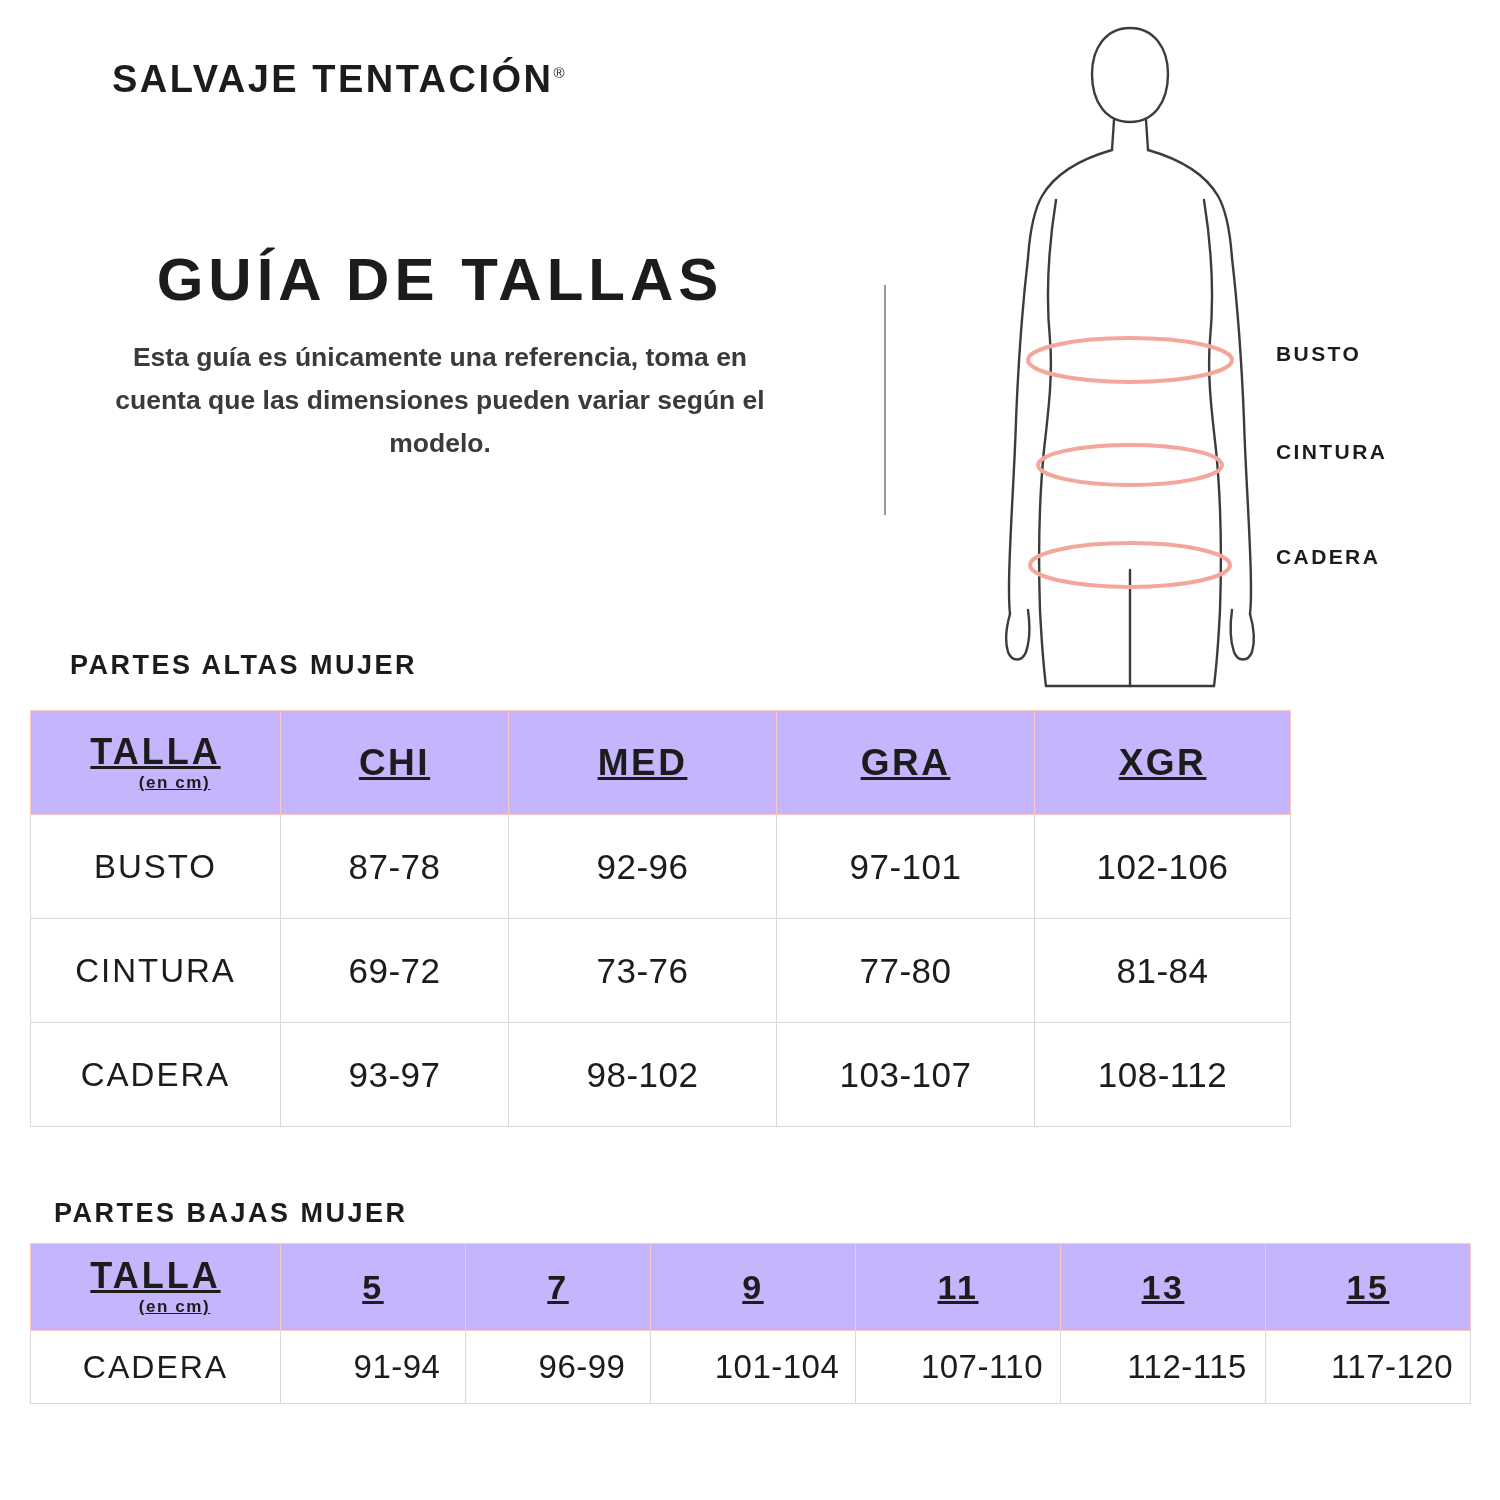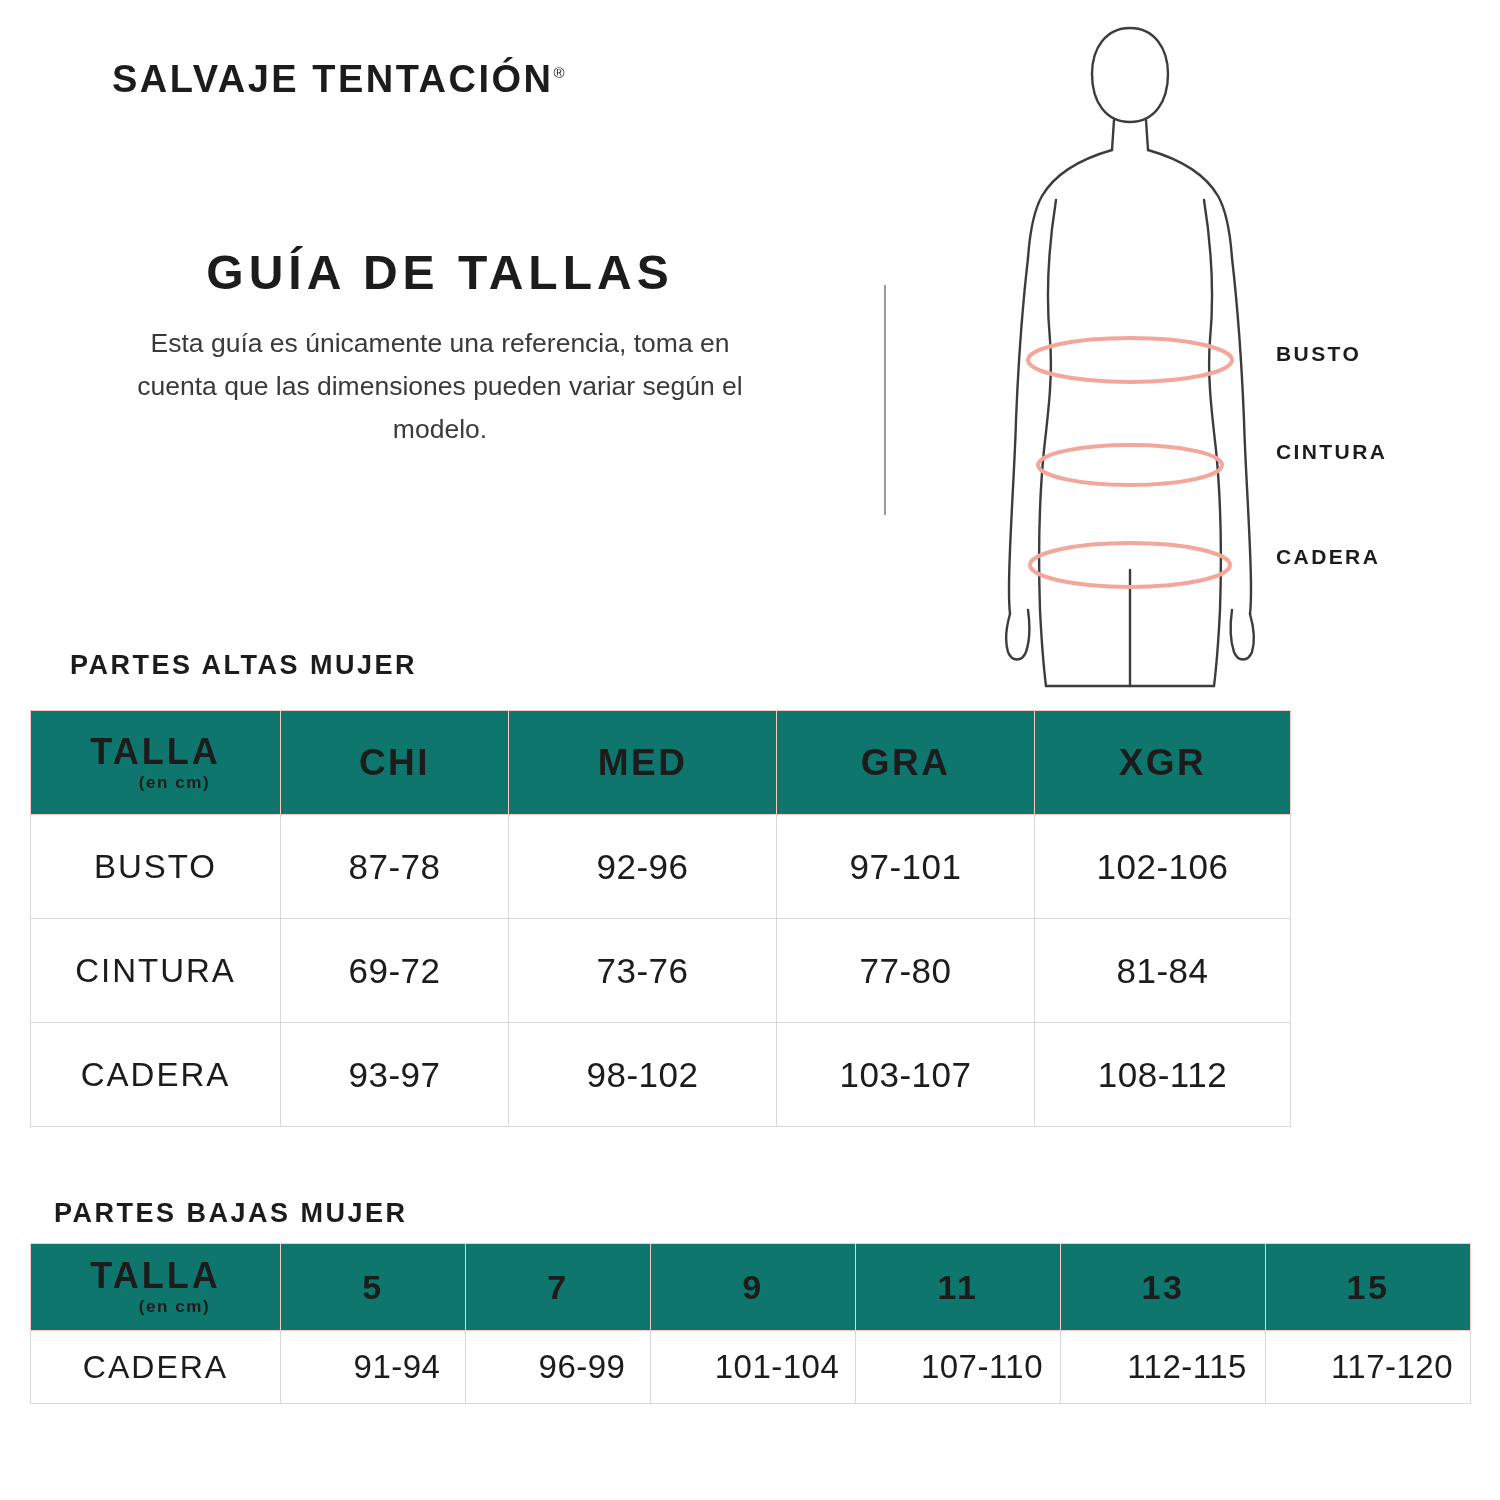--- a/index.html
+++ b/index.html
@@ -36,31 +36,31 @@
 
   
   .intro {
     position: absolute;
     left: 60px;
     top: 245px;
     width: 760px;
     text-align: center;
   }
   .intro-title {
-    font-size: 48px;
+    font-size: 60px;
     font-weight: 700;
     letter-spacing: 5px;
     margin: 0 0 22px 0;
     color: #1c1c1c;
   }
   .intro-text {
     font-size: 26.5px;
     line-height: 1.62;
     color: #3a3a3a;
-    font-weight: 400;
+    font-weight: 700;
     margin: 0 auto;
     width: 660px;
   }
 
   
   .v-divider {
     position: absolute;
     left: 884px;
     top: 285px;
     width: 2px;
@@ -123,22 +123,23 @@
     text-align: center;
     font-weight: 400;
     color: #1c1c1c;
     padding: 0;
   }
   .table-altas th, .table-altas td { height: 103px; }
   .table-bajas th { height: 86px; }
   .table-bajas td { height: 72px; }
 
   thead th {
-    background: #0f766e;
+    background: #c4b5fd;
     border-color: #fbc9c2;
+    text-decoration: underline;
   }
   .hdr-talla {
     font-size: 36px;
     font-weight: 700;
     letter-spacing: 3px;
     line-height: 1.02;
   }
   .hdr-talla .units {
     display: block;
     font-size: 17px;

